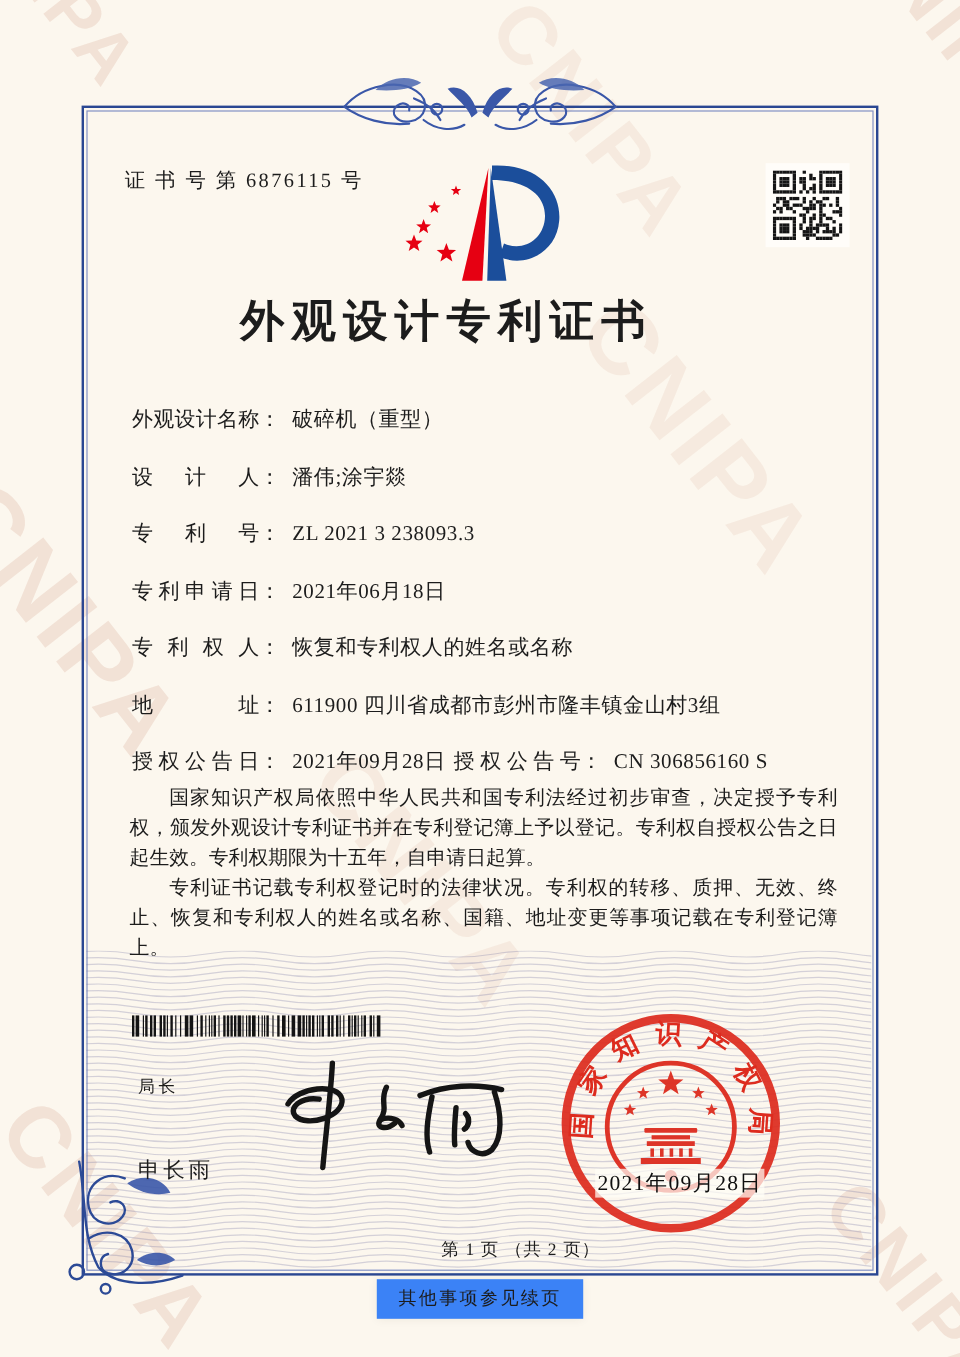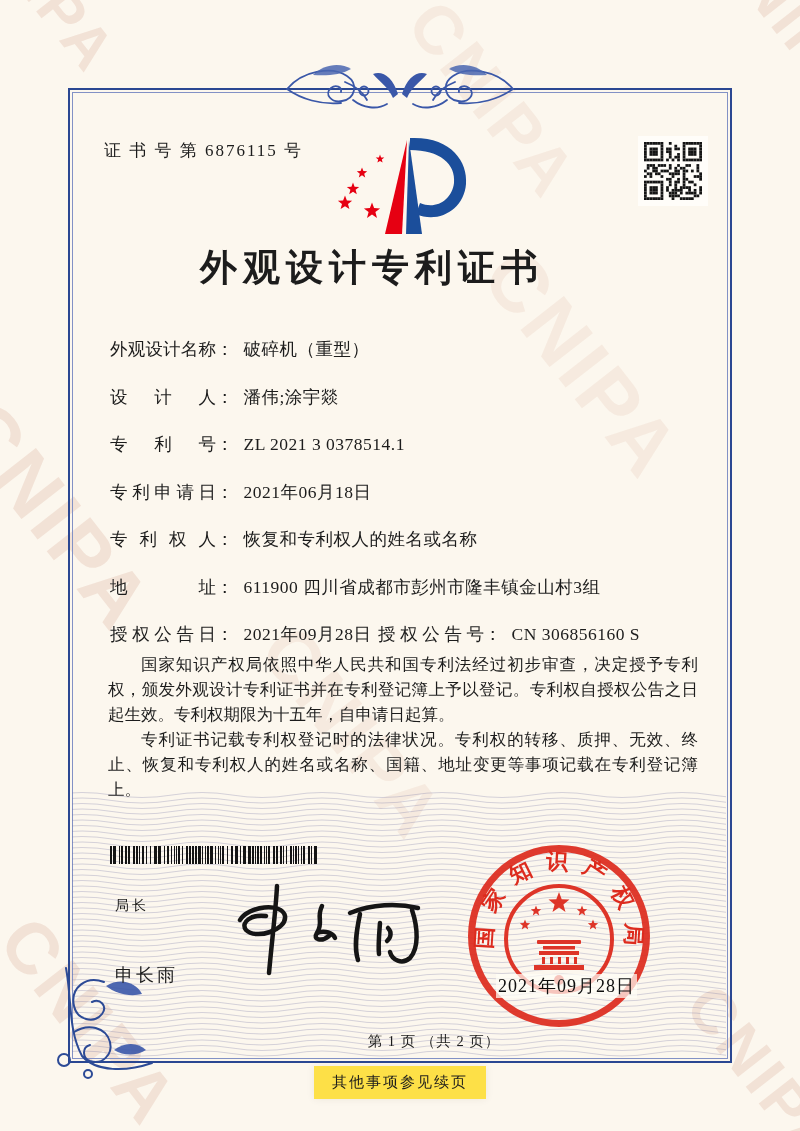--- a/index.html
+++ b/index.html
@@ -41,21 +41,21 @@
             font-family:Liberation Sans, sans-serif;letter-spacing:3px;margin-top:44px;}
   .sig-hand{position:absolute;left:222px;top:878px;width:210px;height:100px;}
   
   .seal{position:absolute;left:464px;top:841px;width:190px;height:190px;}
   .seal-date{position:absolute;left:496px;top:974px;font-size:18px;letter-spacing:1px;
              background:rgba(255,253,247,0.72);padding:0 2px;color:#0e0e0e;}
   
   .pageinfo{position:absolute;left:68px;width:660px;top:1032px;text-align:center;
             font-size:14.5px;letter-spacing:1px;padding-left:36px;}
   .contnote{position:absolute;left:50%;transform:translateX(-50%);top:1066px;
-            background:#fde047;padding:7px 18px;font-size:15px;letter-spacing:2px;
+            background:#3b82f6;padding:7px 18px;font-size:15px;letter-spacing:2px;
             box-shadow:0 0 8px rgba(60,50,30,0.08);}
   .orn{position:absolute;pointer-events:none;}
 </style>
 </head>
 <body>
 
 <div class="page">
 
   <div class="wm" style="left:-60px;top:-50px;font-size:60px;">CNIPA</div>
   <div class="wm" style="left:688px;top:-18px;font-size:60px;">CNIPA</div>
@@ -392,21 +392,21 @@
 
   <div class="title">外观设计专利证书</div>
 
   <div class="frow" style="top:337px">
     <span class="flabel">外观设计名称</span><span>：</span><span class="fval">破碎机（重型）</span>
   </div>
   <div class="frow" style="top:385px">
     <span class="flabel">设计人</span><span>：</span><span class="fval">潘伟;涂宇燚</span>
   </div>
   <div class="frow" style="top:432px">
-    <span class="flabel">专利号</span><span>：</span><span class="fval">ZL 2021 3 0378514.1</span>
+    <span class="flabel">专利号</span><span>：</span><span class="fval">ZL 2021 3 238093.3</span>
   </div>
   <div class="frow" style="top:480px">
     <span class="flabel">专利申请日</span><span>：</span><span class="fval">2021年06月18日</span>
   </div>
   <div class="frow" style="top:527px">
     <span class="flabel">专利权人</span><span>：</span><span class="fval">恢复和专利权人的姓名或名称</span>
   </div>
   <div class="frow" style="top:575px">
     <span class="flabel">地址</span><span>：</span><span class="fval">611900 四川省成都市彭州市隆丰镇金山村3组</span>
   </div>

